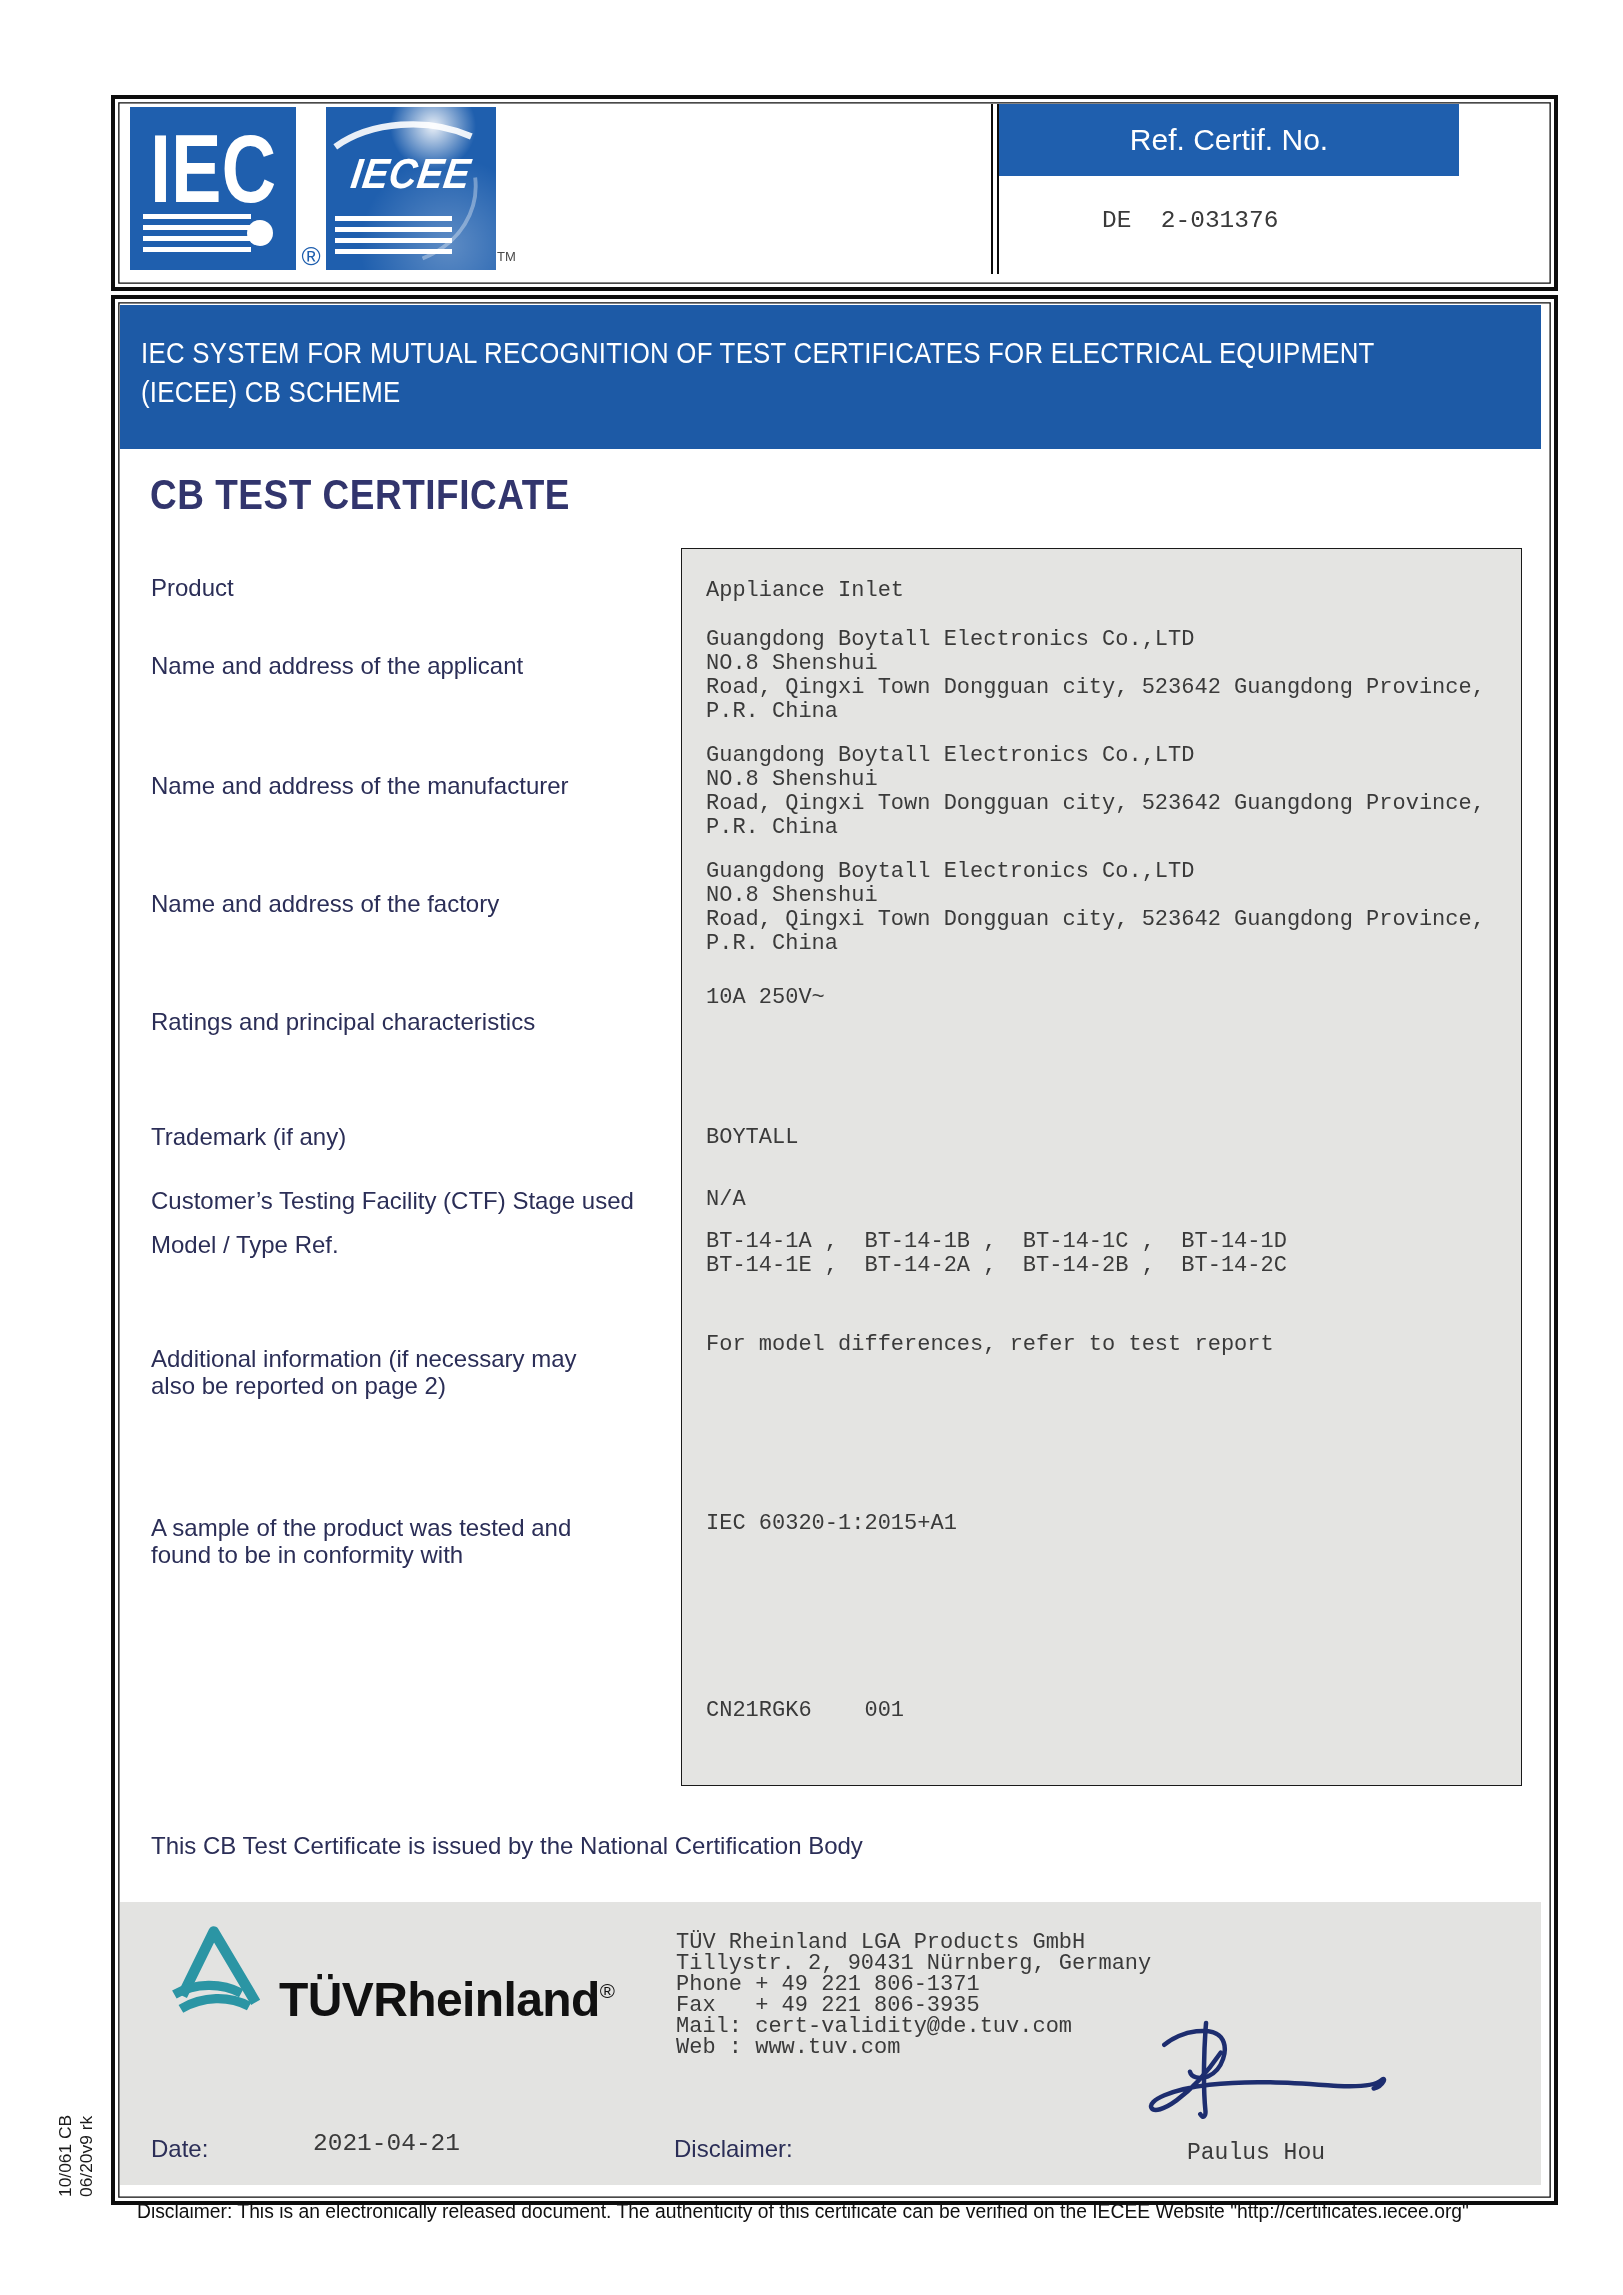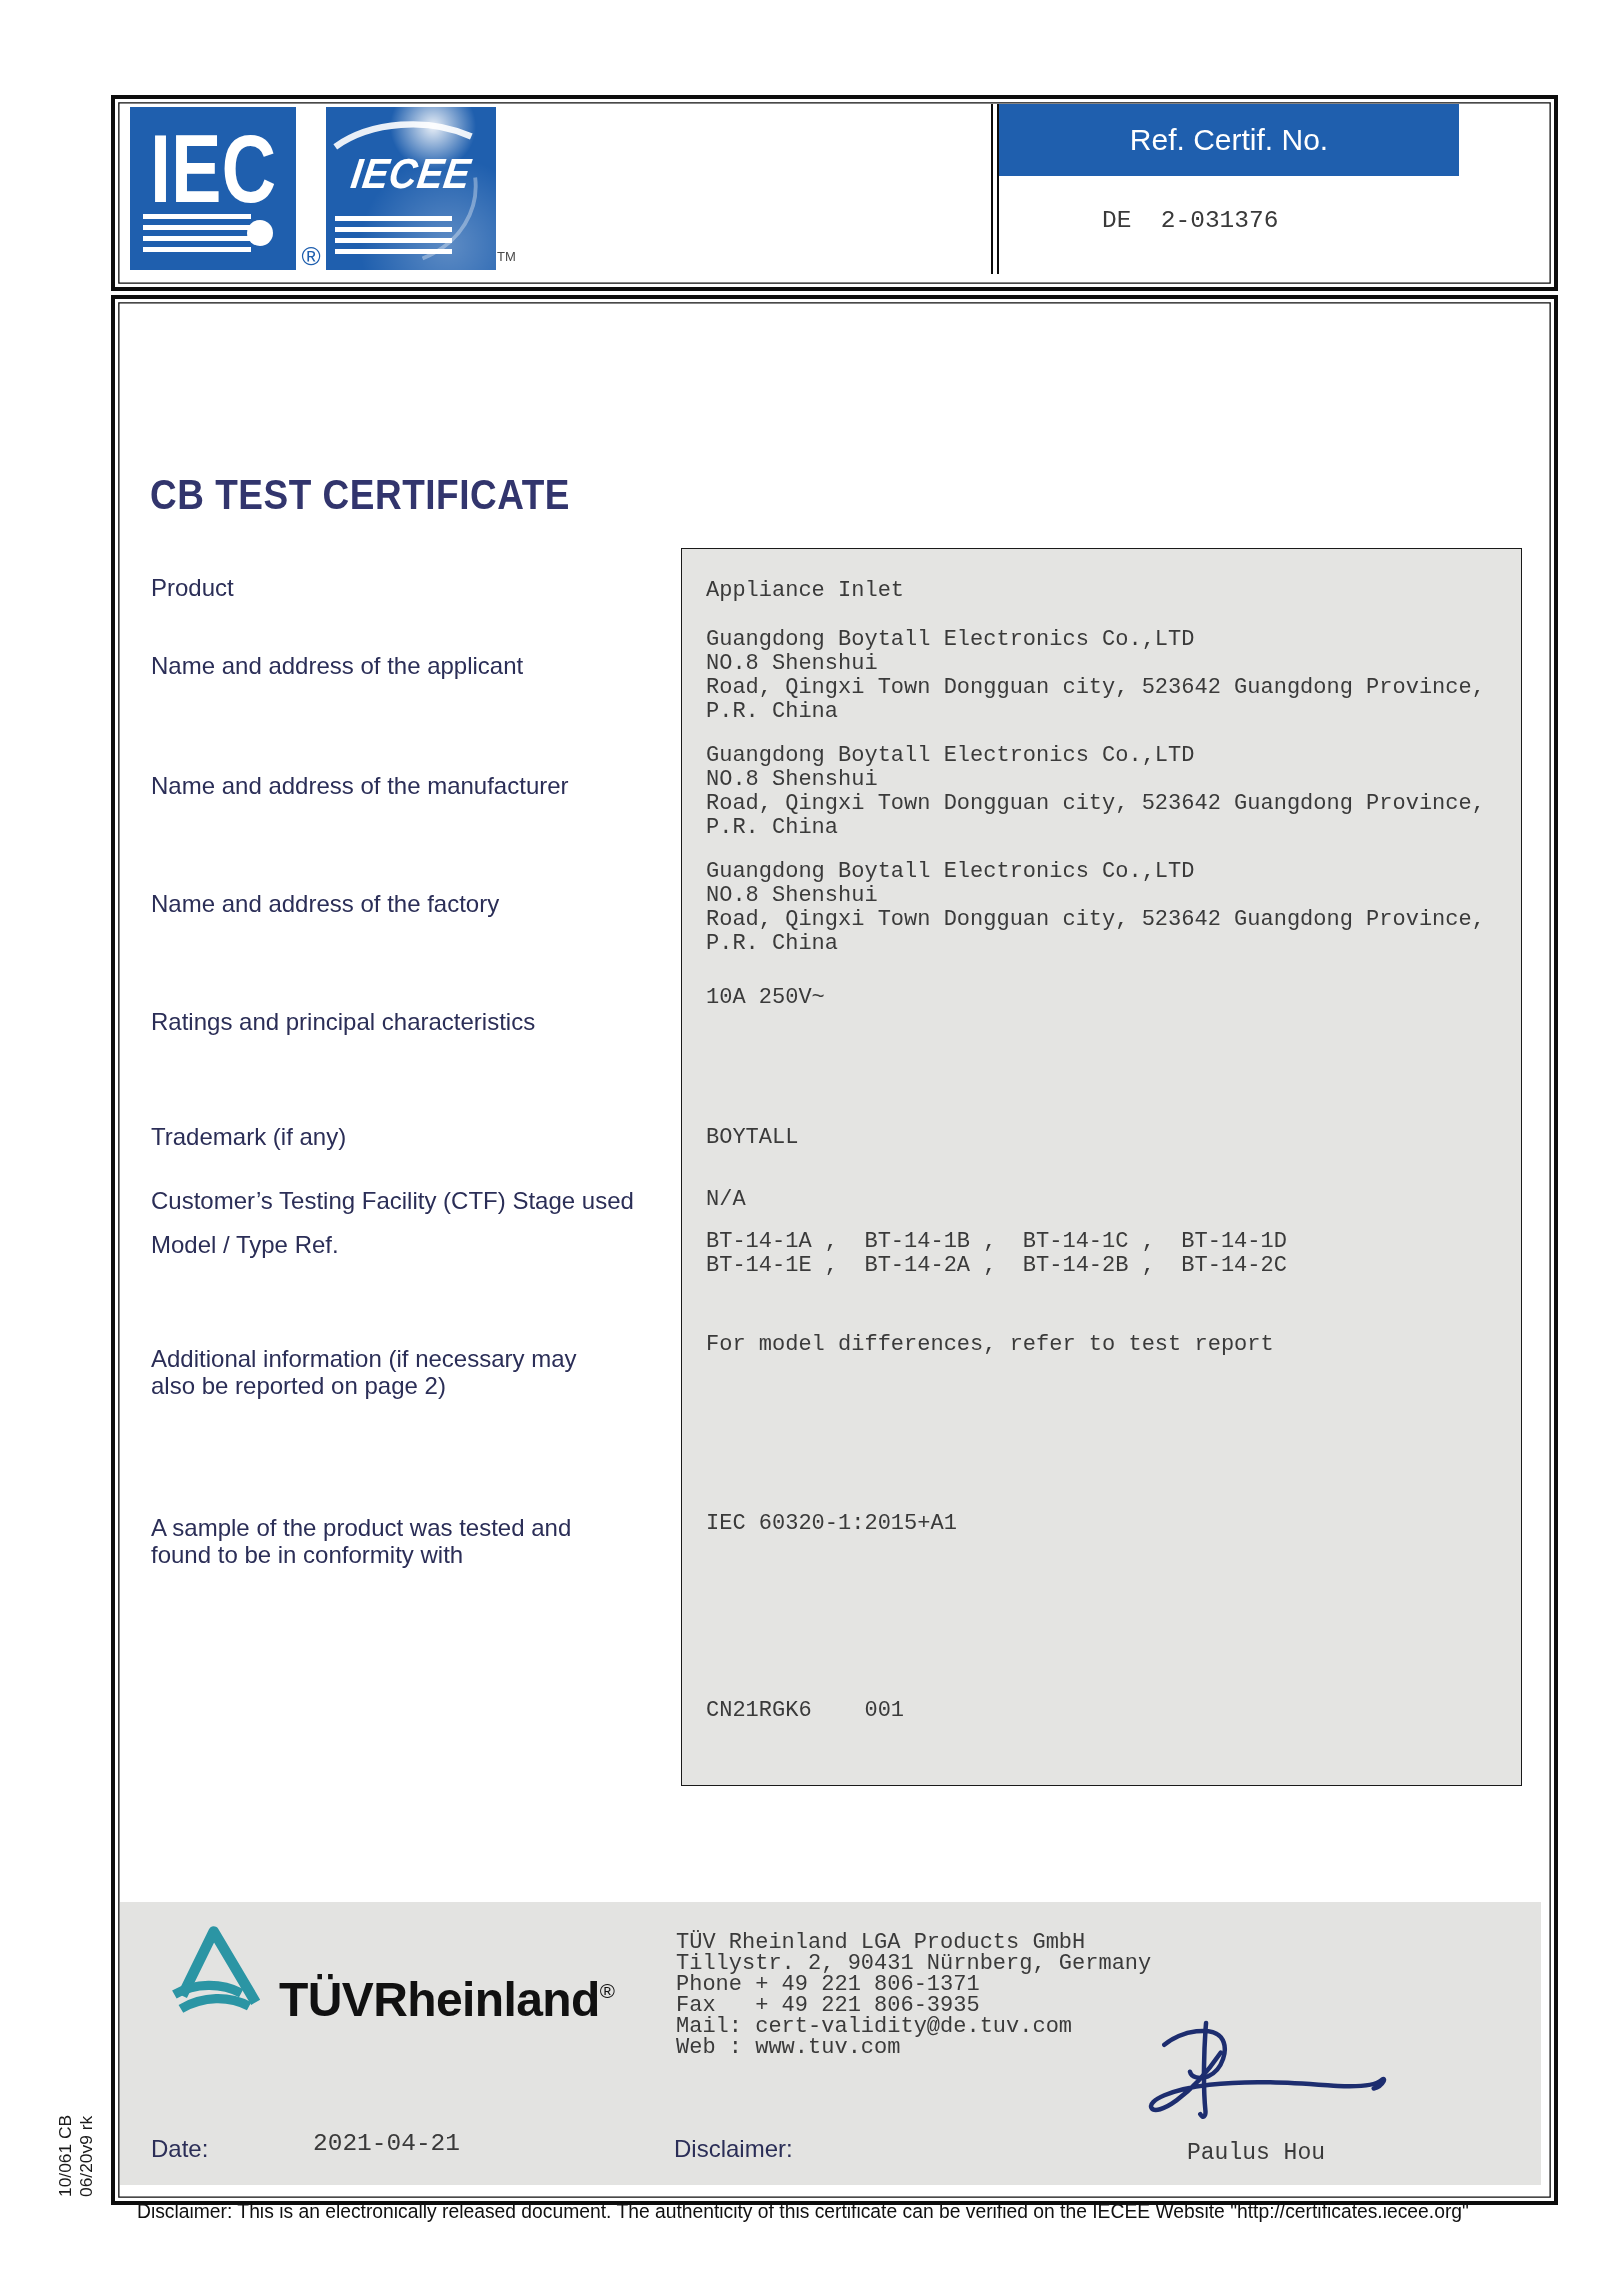--- a/index.html
+++ b/index.html
@@ -113,20 +113,24 @@
 
   <div class="vline v1"></div>
   <div class="vline v2"></div>
   <div class="abs ref-head">
     <span>Ref. Certif. No.</span>
   </div>
   <div class="abs mono ref-value">DE  2-031376</div>
 
   <div class="dbox body-box"></div>
 
+  <div class="abs banner">
+    <div class="banner-text bline1">IEC SYSTEM FOR MUTUAL RECOGNITION OF TEST CERTIFICATES FOR ELECTRICAL EQUIPMENT</div>
+    <div class="banner-text bline2">(IECEE) CB SCHEME</div>
+  </div>
 
   <div class="abs title">CB TEST CERTIFICATE</div>
 
   <div class="abs value-box"></div>
 
   <div class="abs label lx" style="top:574px">Product</div>
   <div class="abs label lx" style="top:652px">Name and address of the applicant</div>
   <div class="abs label lx" style="top:772px">Name and address of the manufacturer</div>
   <div class="abs label lx" style="top:890px">Name and address of the factory</div>
   <div class="abs label lx" style="top:1008px">Ratings and principal characteristics</div>
@@ -153,20 +157,21 @@
 P.R. China</div>
   <div class="abs mono vx" style="top:986px">10A 250V~</div>
   <div class="abs mono vx" style="top:1126px">BOYTALL</div>
   <div class="abs mono vx" style="top:1188px">N/A</div>
   <div class="abs mono vx" style="top:1230px">BT-14-1A ,  BT-14-1B ,  BT-14-1C ,  BT-14-1D
 BT-14-1E ,  BT-14-2A ,  BT-14-2B ,  BT-14-2C</div>
   <div class="abs mono vx" style="top:1333px">For model differences, refer to test report</div>
   <div class="abs mono vx" style="top:1512px">IEC 60320-1:2015+A1</div>
   <div class="abs mono vx" style="top:1699px">CN21RGK6    001</div>
 
+  <div class="abs label" style="left:151px;top:1832px;width:965px">This CB Test Certificate is issued by the National Certification Body</div>
 
   <div class="abs footer-band"></div>
 
   <svg class="abs tuv-svg" viewBox="0 0 180 150">
     <path d="M40 112 L88 14 L152 122" stroke-width="16" stroke-linejoin="round"></path>
     <path d="M28 110 C 60 92, 100 92, 130 108" stroke-width="14"></path>
     <path d="M38 132 C 72 112, 112 112, 142 128" stroke-width="14"></path>
   </svg>
   <div class="abs tuv-name"><span>TÜVRheinland</span><sup>®</sup></div>
 

